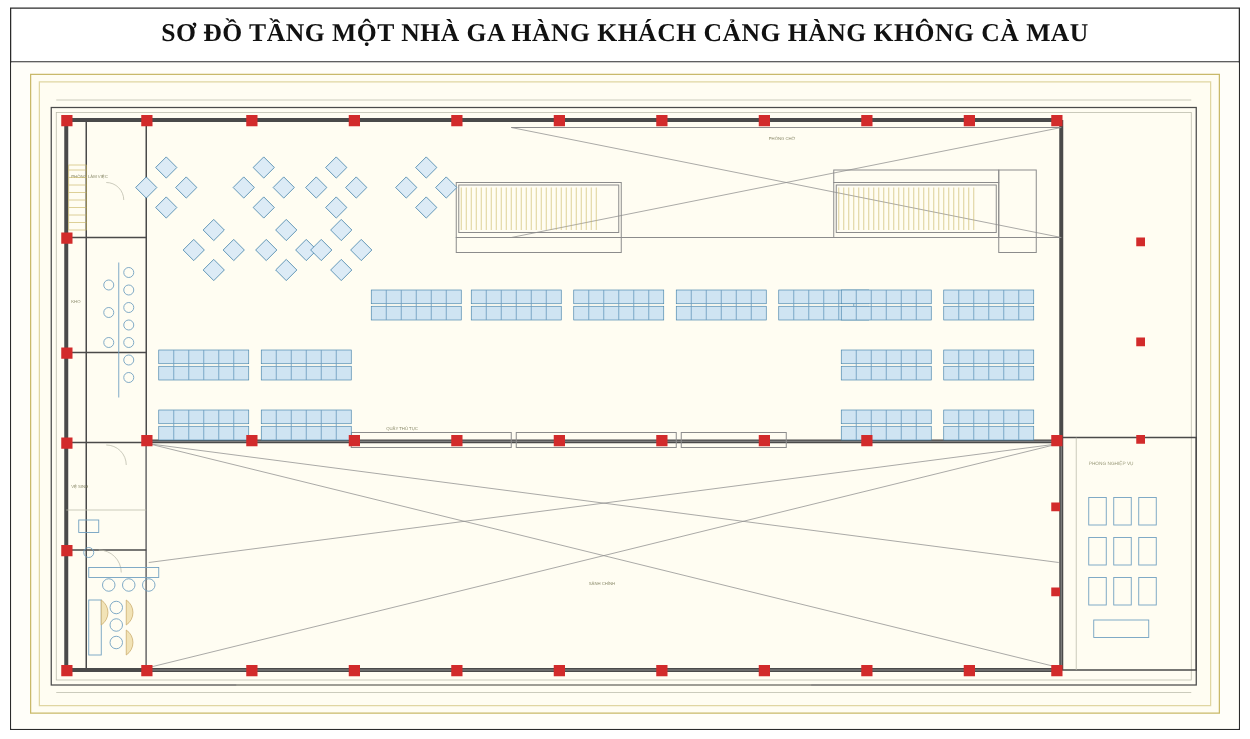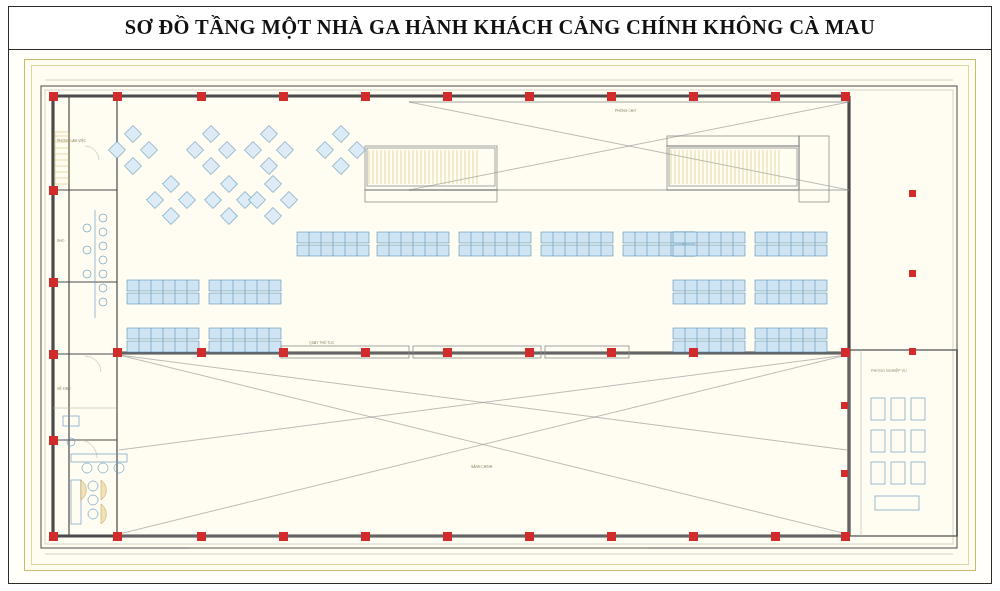--- a/index.html
+++ b/index.html
@@ -25,21 +25,21 @@
   .greyline{stroke:#8c8c8c;stroke-width:.8;fill:none;}
 </style>
 </head>
 <body>
 
 <div class="sheet">
 
   <div class="outer-border"></div>
 
   <div class="title-bar">
-    <div class="title-text">SƠ ĐỒ TẦNG MỘT NHÀ GA HÀNH KHÁCH CẢNG CHÍNH KHÔNG CÀ MAU</div>
+    <div class="title-text">SƠ ĐỒ TẦNG MỘT NHÀ GA HÀNG KHÁCH CẢNG HÀNG KHÔNG CÀ MAU</div>
   </div>
 
   <div class="drawing-area">
     <div class="plan-frame-outer"></div>
     <div class="plan-frame-inner"></div>
 
     <svg class="svg-plan" viewBox="0 0 982 533">
 
       <g>
         <rect x="32" y="36" width="916" height="462" class="wall" stroke-width="1" fill="none"></rect>

